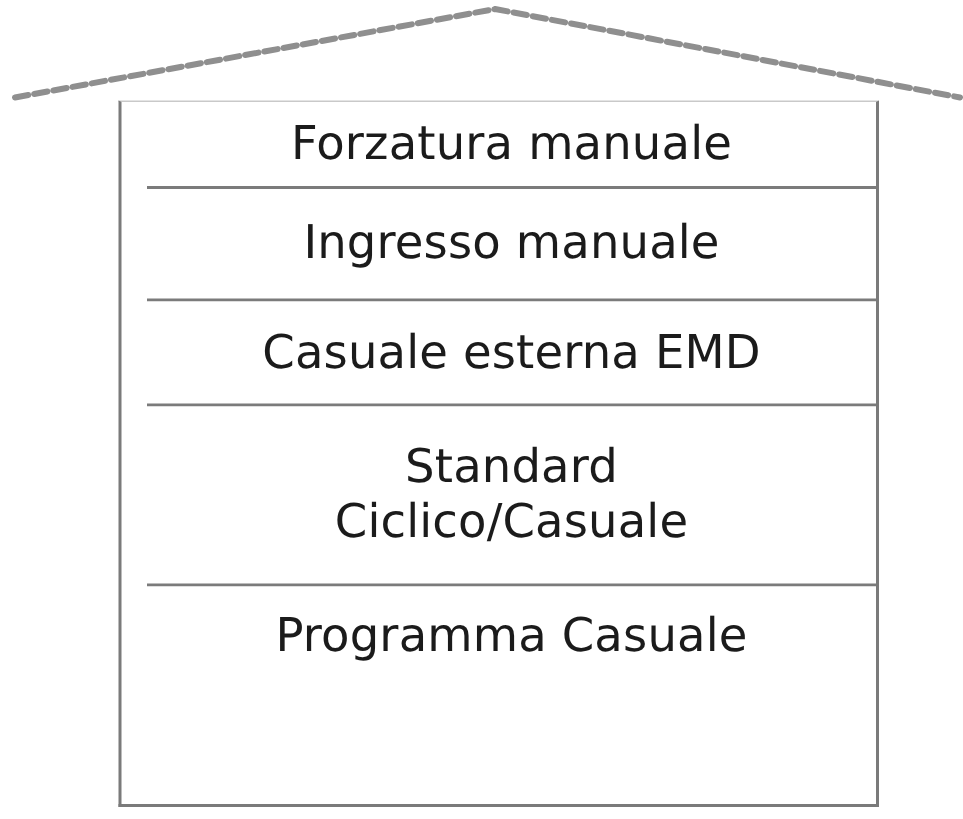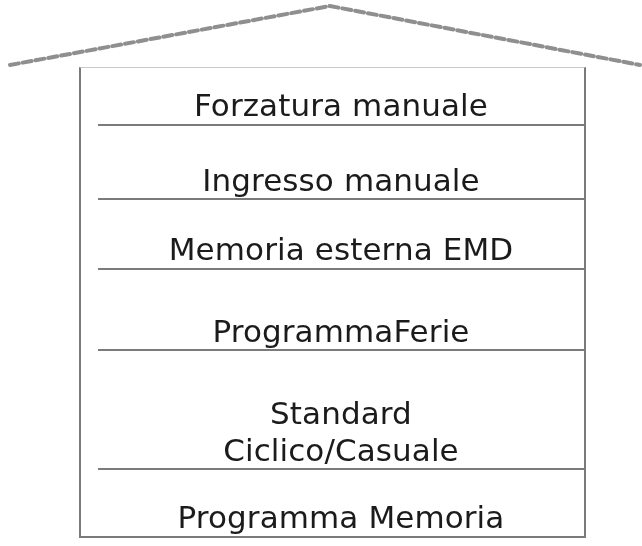--- a/index.html
+++ b/index.html
@@ -42,21 +42,21 @@
     border-top: 1px solid #c9c9c9;
     background: #ffffff;
     display: flex;
     flex-direction: column;
   }
 
   .house-row {
     position: relative;
     box-sizing: border-box;
     display: flex;
-    align-items: flex-end;
+    align-items: center;
     justify-content: center;
     text-align: center;
     color: #1b1b1b;
     font-size: 31px;
     line-height: 1.18;
     letter-spacing: 0.1px;
     background: #ffffff;
     border-bottom: 2px solid #7b7b7b;
     padding: 0 6px;
     margin-left: 17px;
@@ -91,30 +91,27 @@
 
     <div class="house-row row-h1">
       <span class="row-label">Forzatura manuale</span>
     </div>
 
     <div class="house-row row-h2">
       <span class="row-label">Ingresso manuale</span>
     </div>
 
     <div class="house-row row-h3">
-      <span class="row-label">Memoria esterna EMD</span>
+      <span class="row-label">Casuale esterna EMD</span>
     </div>
 
-    <div class="house-row row-h4">
-      <span class="row-label">ProgrammaFerie</span>
-    </div>
 
     <div class="house-row row-h5">
       <span class="row-label">Standard
 Ciclico/Casuale</span>
     </div>
 
     <div class="house-row row-h6">
-      <span class="row-label">Programma Memoria</span>
+      <span class="row-label">Programma Casuale</span>
     </div>
 
   </div>
 </div>
 
 </body></html>

